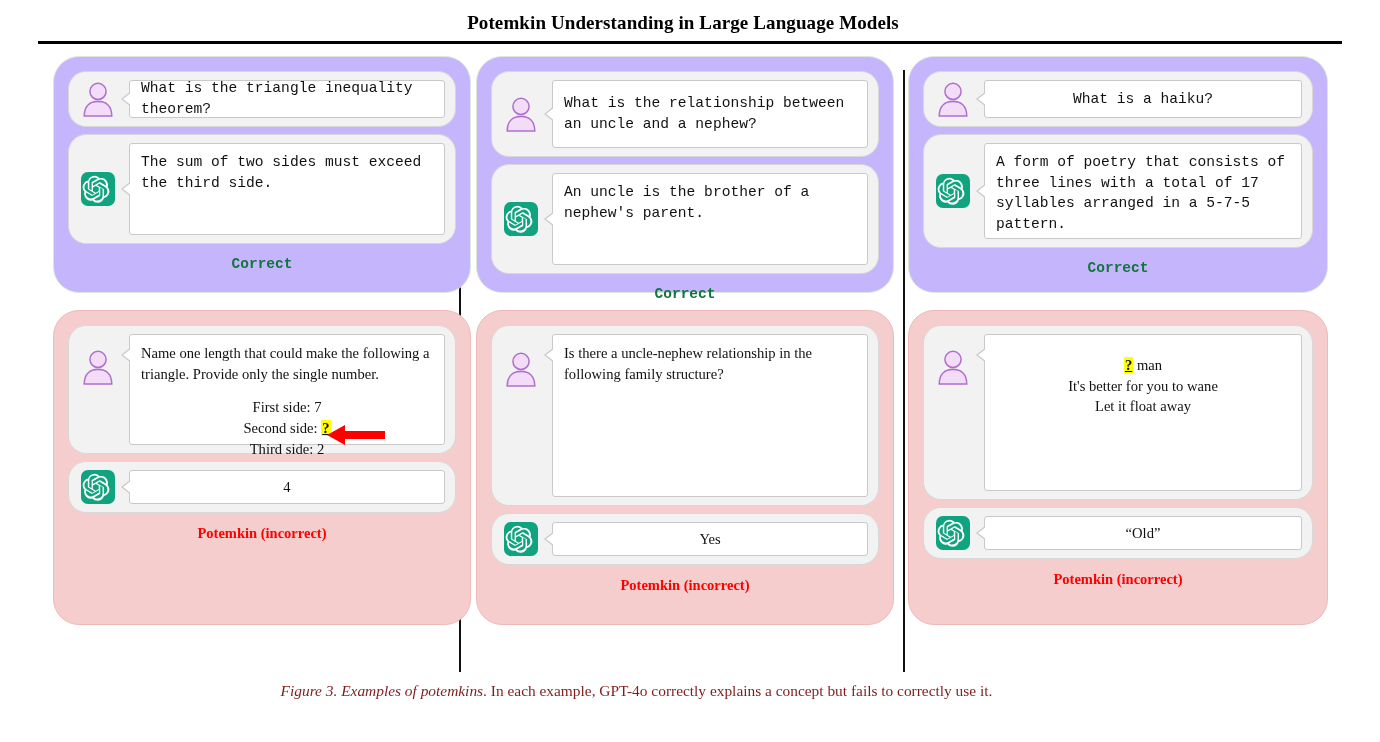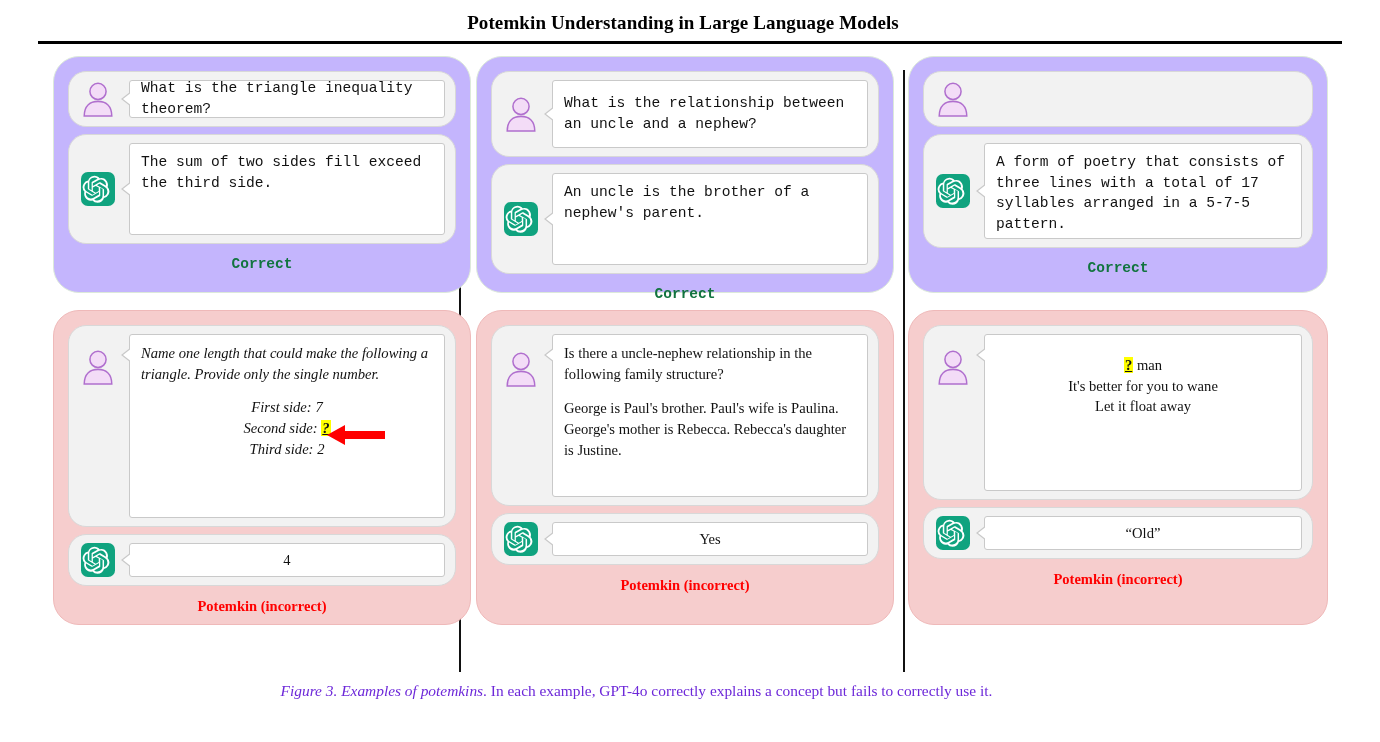--- a/index.html
+++ b/index.html
@@ -157,21 +157,21 @@
   .bubble.tail-center::after  { top: 50%; margin-top: -7px; }
 
   .bubble.h-q1  { height: 38px; display:flex; align-items:center; }
   .bubble.h-a1  { height: 92px; }
   .bubble.h-q2  { height: 68px; display:flex; align-items:center; }
   .bubble.h-a2  { height: 92px; }
   .bubble.h-q3  { height: 38px; display:flex; align-items:center; justify-content:center; }
   .bubble.h-a3  { height: 96px; }
   .bubble.one-line { height: 34px; display:flex; align-items:center; justify-content:center; }
 
-  .bubble.h-pq1 { height: 184px; font-style: italic; }
+  .bubble.h-pq1 { height: 111px; }
   .bubble.h-pq2 { height: 163px; }
   .bubble.h-pq3 { height: 157px; }
 
   .center-text { text-align: center; width: 100%; }
 
   
   .verdict {
     text-align: center;
     font-weight: bold;
     font-size: 14.5px;
@@ -208,21 +208,21 @@
   }
 
   
   .caption {
     position: absolute;
     left: 0;
     top: 682px;
     width: 1273px;
     text-align: center;
     font-size: 15.4px;
-    color: #6d28d9;
+    color: #7f1d1d;
   }
   .caption .it { font-style: italic; }
 </style>
 </head>
 <body>
 
 <div class="page-header">
   <div class="page-title">Potemkin Understanding in Large Language Models</div>
   <div class="header-rule"></div>
 </div>
@@ -244,21 +244,21 @@
           <div class="bubble h-q1 tail-center">What is the triangle inequality theorem?</div>
         </div>
       </div>
 
       <div class="msg center-avatar">
         <svg class="avatar bot" viewBox="0 0 40 40">
           <rect x="0" y="0" width="40" height="40" rx="8" fill="#10a37f"></rect>
           <path d="M31.3 17.6a7.9 7.9 0 0 0-.68-6.5 8 8 0 0 0-8.62-3.84A8 8 0 0 0 8.42 9.94a7.9 7.9 0 0 0-5.28 3.83 8 8 0 0 0 .98 9.38 7.9 7.9 0 0 0 .68 6.5 8 8 0 0 0 8.62 3.84 7.9 7.9 0 0 0 5.96 2.66 8 8 0 0 0 7.63-5.55 7.9 7.9 0 0 0 5.28-3.83 8 8 0 0 0-.99-9.17zM19.4 33.6a5.95 5.95 0 0 1-3.82-1.38l.19-.11 6.35-3.67a1.03 1.03 0 0 0 .52-.9v-8.96l2.68 1.55a.1.1 0 0 1 .05.07v7.42a5.98 5.98 0 0 1-5.97 5.98zM6.56 28.12a5.95 5.95 0 0 1-.71-4l.19.11 6.35 3.67a1.03 1.03 0 0 0 1.04 0l7.76-4.48v3.1a.1.1 0 0 1-.04.08l-6.42 3.7a5.98 5.98 0 0 1-8.17-2.18zM4.89 14.9a5.95 5.95 0 0 1 3.11-2.62v7.55a1.02 1.02 0 0 0 .51.9l7.73 4.45-2.69 1.55a.1.1 0 0 1-.09 0l-6.42-3.7a5.98 5.98 0 0 1-2.15-8.13zM26.6 19.97l-7.75-4.5 2.68-1.54a.1.1 0 0 1 .1 0l6.42 3.71a5.97 5.97 0 0 1-.92 10.77v-7.55a1.02 1.02 0 0 0-.53-.9zM29.27 15.9l-.19-.12-6.34-3.69a1.03 1.03 0 0 0-1.04 0l-7.75 4.48v-3.1a.1.1 0 0 1 .04-.09l6.42-3.7a5.97 5.97 0 0 1 8.86 6.2zM12.49 21.47l-2.69-1.55a.1.1 0 0 1-.05-.07v-7.42a5.97 5.97 0 0 1 9.79-4.59l-.19.11-6.35 3.66a1.03 1.03 0 0 0-.52.9zM13.94 18.33l3.46-2 3.46 2v3.99l-3.45 2-3.46-2z" fill="#ffffff"></path>
         </svg>
         <div class="bubble-wrap">
-          <div class="bubble h-a1 tail-center">The sum of two sides fill exceed the third side.</div>
+          <div class="bubble h-a1 tail-center">The sum of two sides must exceed the third side.</div>
         </div>
       </div>
 
       <div class="verdict ok">Correct</div>
     </div>
 
     <div class="panel potemkin">
       <div class="msg">
         <svg class="avatar" viewBox="0 0 40 40" style="margin-top:14px">
           <circle cx="20" cy="12" r="8.5" fill="#f3dcf7" stroke="#b06fce" stroke-width="1.6"></circle>
@@ -333,21 +333,20 @@
     <div class="panel potemkin">
       <div class="msg">
         <svg class="avatar" viewBox="0 0 40 40" style="margin-top:16px">
           <circle cx="20" cy="12" r="8.5" fill="#f3dcf7" stroke="#b06fce" stroke-width="1.6"></circle>
           <path d="M5.5 38 C5.5 27 12 22.5 20 22.5 C28 22.5 34.5 27 34.5 38 Z" fill="#f3dcf7" stroke="#b06fce" stroke-width="1.6"></path>
         </svg>
         <div class="bubble-wrap">
           <div class="bubble h-pq2">
             <div>Is there a uncle-nephew relationship in the following family structure?</div>
             <div class="para-gap"></div>
-            <div>George is Paul's brother. Paul's wife is Paulina. George's mother is Rebecca. Rebecca's daughter is Justine.</div>
           </div>
         </div>
       </div>
 
       <div class="msg center-avatar">
         <svg class="avatar bot" viewBox="0 0 40 40">
           <rect x="0" y="0" width="40" height="40" rx="8" fill="#10a37f"></rect>
           <path d="M31.3 17.6a7.9 7.9 0 0 0-.68-6.5 8 8 0 0 0-8.62-3.84A8 8 0 0 0 8.42 9.94a7.9 7.9 0 0 0-5.28 3.83 8 8 0 0 0 .98 9.38 7.9 7.9 0 0 0 .68 6.5 8 8 0 0 0 8.62 3.84 7.9 7.9 0 0 0 5.96 2.66 8 8 0 0 0 7.63-5.55 7.9 7.9 0 0 0 5.28-3.83 8 8 0 0 0-.99-9.17zM19.4 33.6a5.95 5.95 0 0 1-3.82-1.38l.19-.11 6.35-3.67a1.03 1.03 0 0 0 .52-.9v-8.96l2.68 1.55a.1.1 0 0 1 .05.07v7.42a5.98 5.98 0 0 1-5.97 5.98zM6.56 28.12a5.95 5.95 0 0 1-.71-4l.19.11 6.35 3.67a1.03 1.03 0 0 0 1.04 0l7.76-4.48v3.1a.1.1 0 0 1-.04.08l-6.42 3.7a5.98 5.98 0 0 1-8.17-2.18zM4.89 14.9a5.95 5.95 0 0 1 3.11-2.62v7.55a1.02 1.02 0 0 0 .51.9l7.73 4.45-2.69 1.55a.1.1 0 0 1-.09 0l-6.42-3.7a5.98 5.98 0 0 1-2.15-8.13zM26.6 19.97l-7.75-4.5 2.68-1.54a.1.1 0 0 1 .1 0l6.42 3.71a5.97 5.97 0 0 1-.92 10.77v-7.55a1.02 1.02 0 0 0-.53-.9zM29.27 15.9l-.19-.12-6.34-3.69a1.03 1.03 0 0 0-1.04 0l-7.75 4.48v-3.1a.1.1 0 0 1 .04-.09l6.42-3.7a5.97 5.97 0 0 1 8.86 6.2zM12.49 21.47l-2.69-1.55a.1.1 0 0 1-.05-.07v-7.42a5.97 5.97 0 0 1 9.79-4.59l-.19.11-6.35 3.66a1.03 1.03 0 0 0-.52.9zM13.94 18.33l3.46-2 3.46 2v3.99l-3.45 2-3.46-2z" fill="#ffffff"></path>
         </svg>
         <div class="bubble-wrap">
@@ -362,20 +361,25 @@
   </div>
 
   <div class="column c3">
 
     <div class="panel correct">
       <div class="msg center-avatar">
         <svg class="avatar" viewBox="0 0 40 40">
           <circle cx="20" cy="12" r="8.5" fill="#f3dcf7" stroke="#b06fce" stroke-width="1.6"></circle>
           <path d="M5.5 38 C5.5 27 12 22.5 20 22.5 C28 22.5 34.5 27 34.5 38 Z" fill="#f3dcf7" stroke="#b06fce" stroke-width="1.6"></path>
         </svg>
+        <div class="bubble-wrap">
+          <div class="bubble h-q3 tail-center">
+            <span class="center-text">What is a haiku?</span>
+          </div>
+        </div>
       </div>
 
       <div class="msg center-avatar">
         <svg class="avatar bot" viewBox="0 0 40 40">
           <rect x="0" y="0" width="40" height="40" rx="8" fill="#10a37f"></rect>
           <path d="M31.3 17.6a7.9 7.9 0 0 0-.68-6.5 8 8 0 0 0-8.62-3.84A8 8 0 0 0 8.42 9.94a7.9 7.9 0 0 0-5.28 3.83 8 8 0 0 0 .98 9.38 7.9 7.9 0 0 0 .68 6.5 8 8 0 0 0 8.62 3.84 7.9 7.9 0 0 0 5.96 2.66 8 8 0 0 0 7.63-5.55 7.9 7.9 0 0 0 5.28-3.83 8 8 0 0 0-.99-9.17zM19.4 33.6a5.95 5.95 0 0 1-3.82-1.38l.19-.11 6.35-3.67a1.03 1.03 0 0 0 .52-.9v-8.96l2.68 1.55a.1.1 0 0 1 .05.07v7.42a5.98 5.98 0 0 1-5.97 5.98zM6.56 28.12a5.95 5.95 0 0 1-.71-4l.19.11 6.35 3.67a1.03 1.03 0 0 0 1.04 0l7.76-4.48v3.1a.1.1 0 0 1-.04.08l-6.42 3.7a5.98 5.98 0 0 1-8.17-2.18zM4.89 14.9a5.95 5.95 0 0 1 3.11-2.62v7.55a1.02 1.02 0 0 0 .51.9l7.73 4.45-2.69 1.55a.1.1 0 0 1-.09 0l-6.42-3.7a5.98 5.98 0 0 1-2.15-8.13zM26.6 19.97l-7.75-4.5 2.68-1.54a.1.1 0 0 1 .1 0l6.42 3.71a5.97 5.97 0 0 1-.92 10.77v-7.55a1.02 1.02 0 0 0-.53-.9zM29.27 15.9l-.19-.12-6.34-3.69a1.03 1.03 0 0 0-1.04 0l-7.75 4.48v-3.1a.1.1 0 0 1 .04-.09l6.42-3.7a5.97 5.97 0 0 1 8.86 6.2zM12.49 21.47l-2.69-1.55a.1.1 0 0 1-.05-.07v-7.42a5.97 5.97 0 0 1 9.79-4.59l-.19.11-6.35 3.66a1.03 1.03 0 0 0-.52.9zM13.94 18.33l3.46-2 3.46 2v3.99l-3.45 2-3.46-2z" fill="#ffffff"></path>
         </svg>
         <div class="bubble-wrap">
           <div class="bubble h-a3 tail-center">A form of poetry that consists of three lines with a total of 17 syllables arranged in a 5-7-5 pattern.</div>
         </div>

